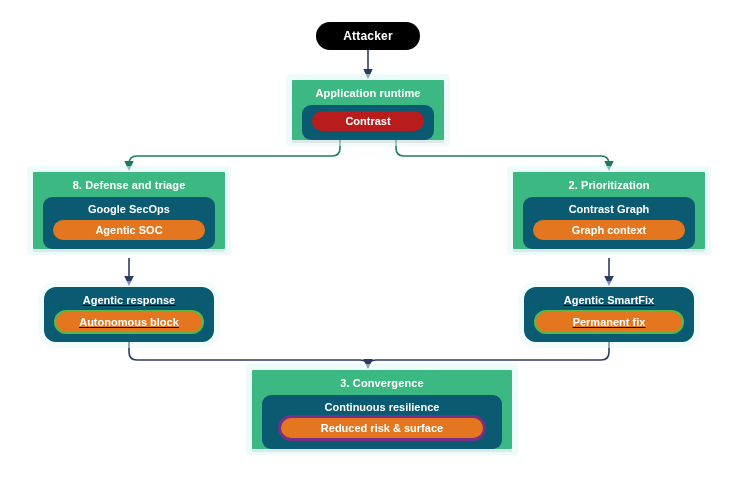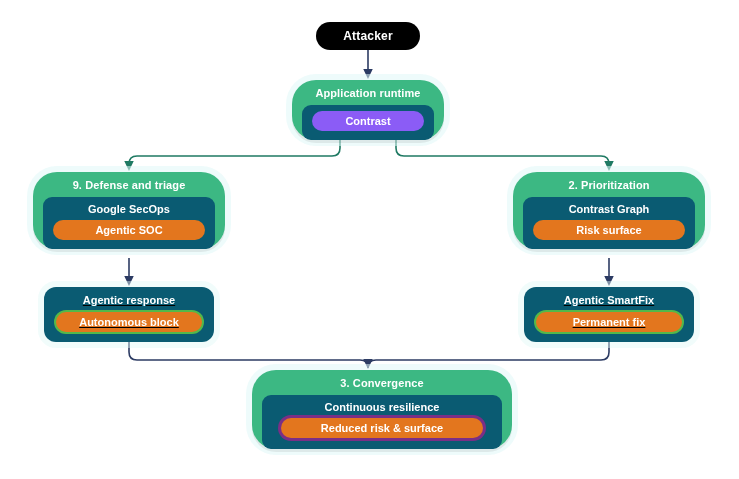--- a/index.html
+++ b/index.html
@@ -41,21 +41,21 @@
     font-size: 12px;
     font-weight: bold;
     display: flex;
     align-items: center;
     justify-content: center;
     letter-spacing: 0.2px;
   }
   
   .card-green {
     background: #3cb883;
-    border-radius: 24px;
+    border-radius: 1px;
     box-shadow: 0 3px 0 rgba(0,0,0,0.07), 0 0 0 6px rgba(224,248,247,0.55);
     padding: 7px 10px 0 10px;
     display: flex;
     flex-direction: column;
     align-items: center;
   }
   .card-green > .card-title {
     color: #ffffff;
     font-size: 11px;
     font-weight: bold;
@@ -163,37 +163,37 @@
     <path d="M368,360 L368,364" fill="none" stroke="#2c3b63" stroke-width="1.6" marker-end="url(#arrow-navy)"></path>
   </svg>
 
   <div class="node attacker" id="node-attacker">
     <span>Attacker</span>
   </div>
 
   <div class="node card-green" id="node-app-runtime">
     <div class="card-title">Application runtime</div>
     <div class="box-teal">
-      <div class="pill-orange" style="background:#8b5cf6;box-shadow:none;">Contrast</div>
+      <div class="pill-orange" style="background:#b91c1c;box-shadow:none;">Contrast</div>
     </div>
   </div>
 
   <div class="node card-green" id="node-defense">
-    <div class="card-title">9. Defense and triage</div>
+    <div class="card-title">8. Defense and triage</div>
     <div class="box-teal">
       <div class="box-title">Google SecOps</div>
       <div class="pill-orange">Agentic SOC</div>
     </div>
   </div>
 
   <div class="node card-green" id="node-priority">
     <div class="card-title">2. Prioritization</div>
     <div class="box-teal">
       <div class="box-title">Contrast Graph</div>
-      <div class="pill-orange">Risk surface</div>
+      <div class="pill-orange">Graph context</div>
     </div>
   </div>
 
   <div class="node card-teal" id="node-response">
     <div class="card-title">Agentic response</div>
     <div class="pill-orange ring-green">Autonomous block</div>
   </div>
 
   <div class="node card-teal" id="node-smartfix">
     <div class="card-title">Agentic SmartFix</div>

